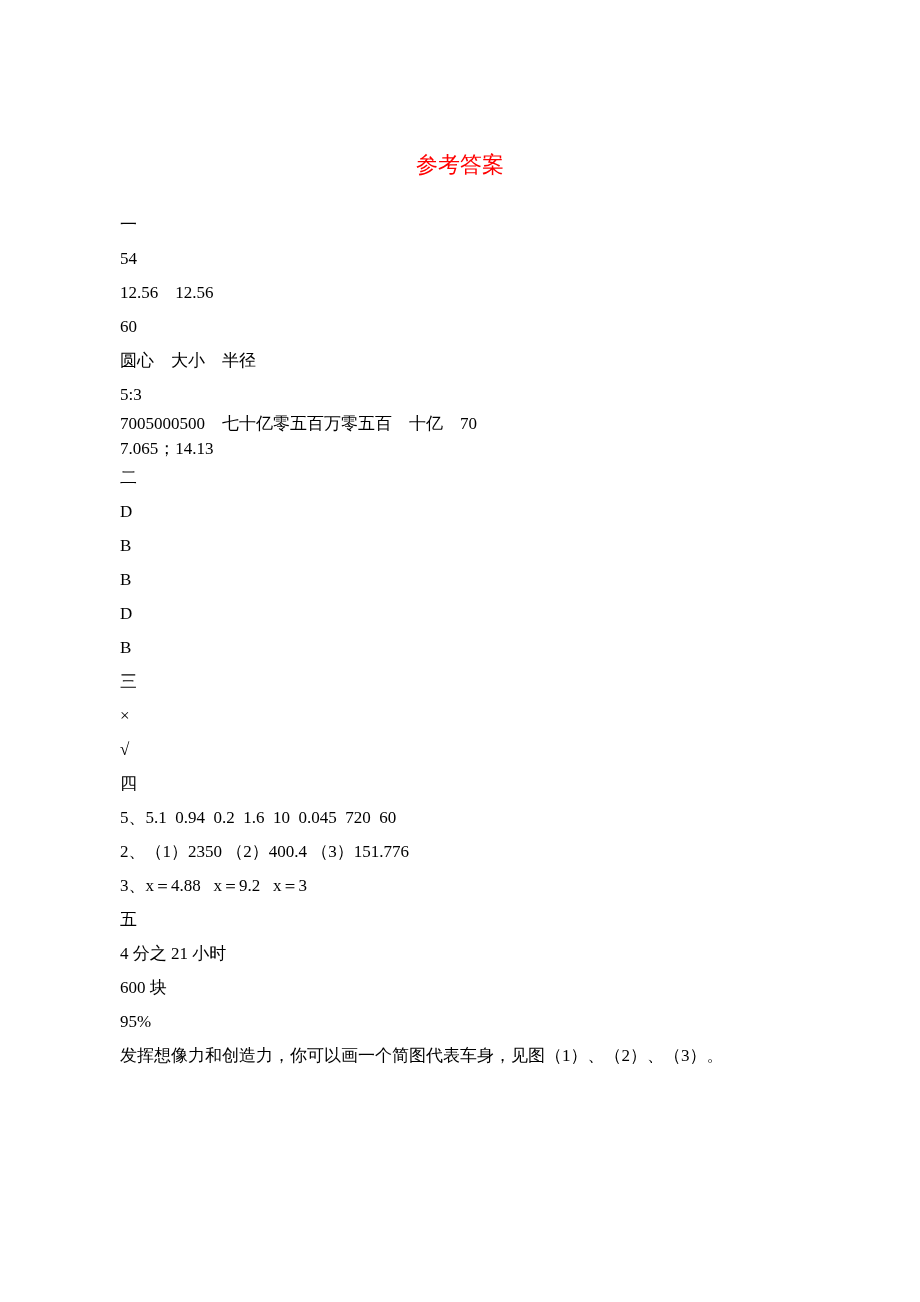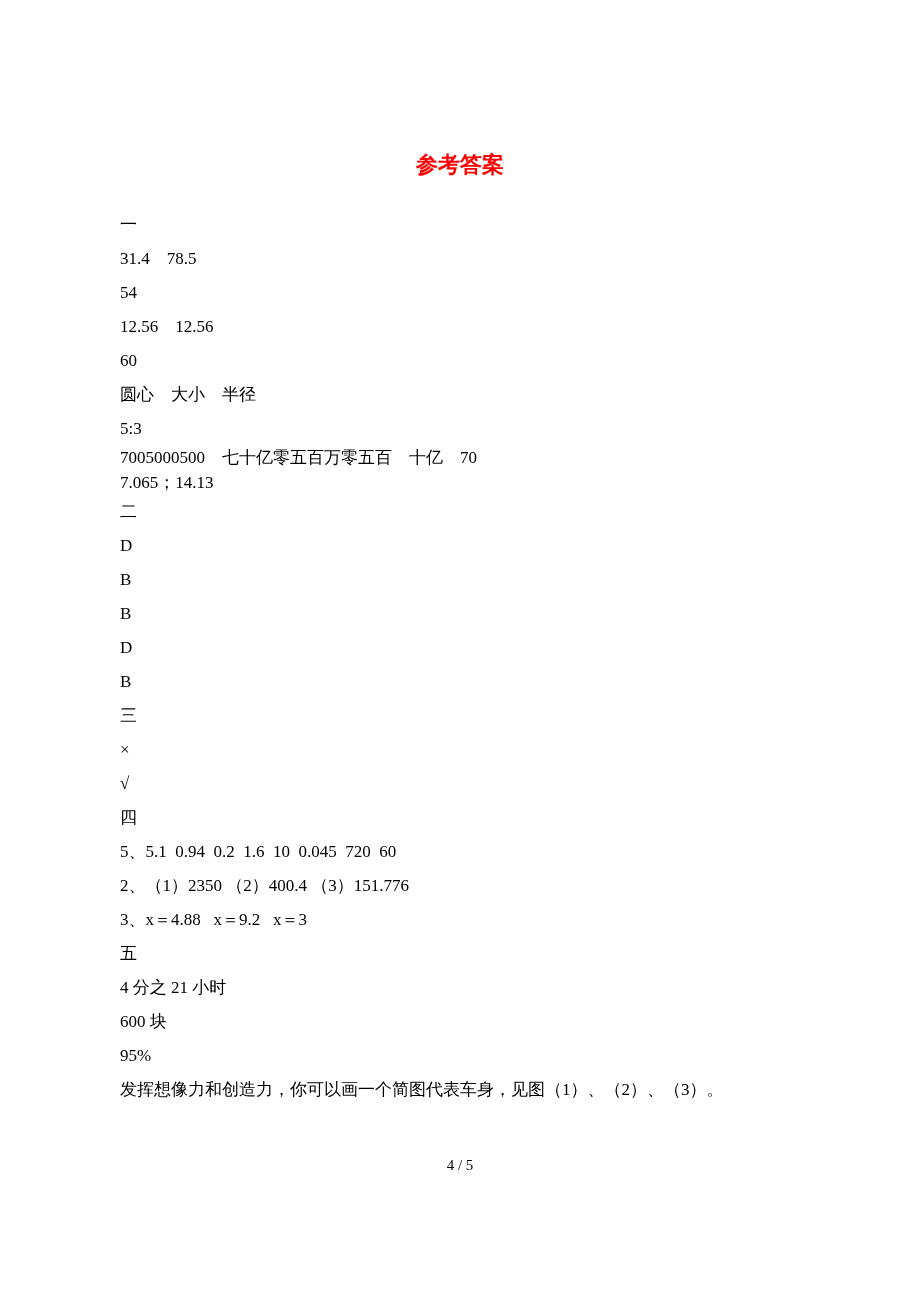--- a/index.html
+++ b/index.html
@@ -10,21 +10,21 @@
     width: 920px;
   }
   .page {
     padding: 150px 120px 50px 120px;
     box-sizing: border-box;
     width: 920px;
   }
   .title {
     text-align: center;
     color: #ff0000;
-    font-weight: bold;
+    font-weight: normal;
     font-size: 22px;
     margin-bottom: 28px;
   }
   .content {
     font-size: 17px;
     line-height: 2.0;
     color: #000;
   }
   .content div {
     white-space: pre;
@@ -39,21 +39,20 @@
     color: #000;
   }
 </style>
 </head>
 <body>
 
 <div class="page">
   <div class="title">参考答案</div>
   <div class="content" id="content">
       <div>一</div>
-      <div>31.4    78.5</div>
       <div>54</div>
       <div>12.56    12.56</div>
       <div>60</div>
       <div>圆心    大小    半径</div>
       <div>5:3</div>
       <div class="tight">7005000500    七十亿零五百万零五百    十亿    70</div>
       <div class="tight">7.065；14.13</div>
       <div>二</div>
       <div>D</div>
       <div>B</div>
@@ -66,14 +65,13 @@
       <div>四</div>
       <div>5、5.1  0.94  0.2  1.6  10  0.045  720  60</div>
       <div>2、（1）2350 （2）400.4 （3）151.776</div>
       <div>3、x＝4.88   x＝9.2   x＝3</div>
       <div>五</div>
       <div>4 分之 21 小时</div>
       <div>600 块</div>
       <div>95%</div>
       <div>发挥想像力和创造力，你可以画一个简图代表车身，见图（1）、（2）、（3）。</div>
     </div>
-  <div class="footer">4 / 5</div>
 </div>
 
 </body></html>

